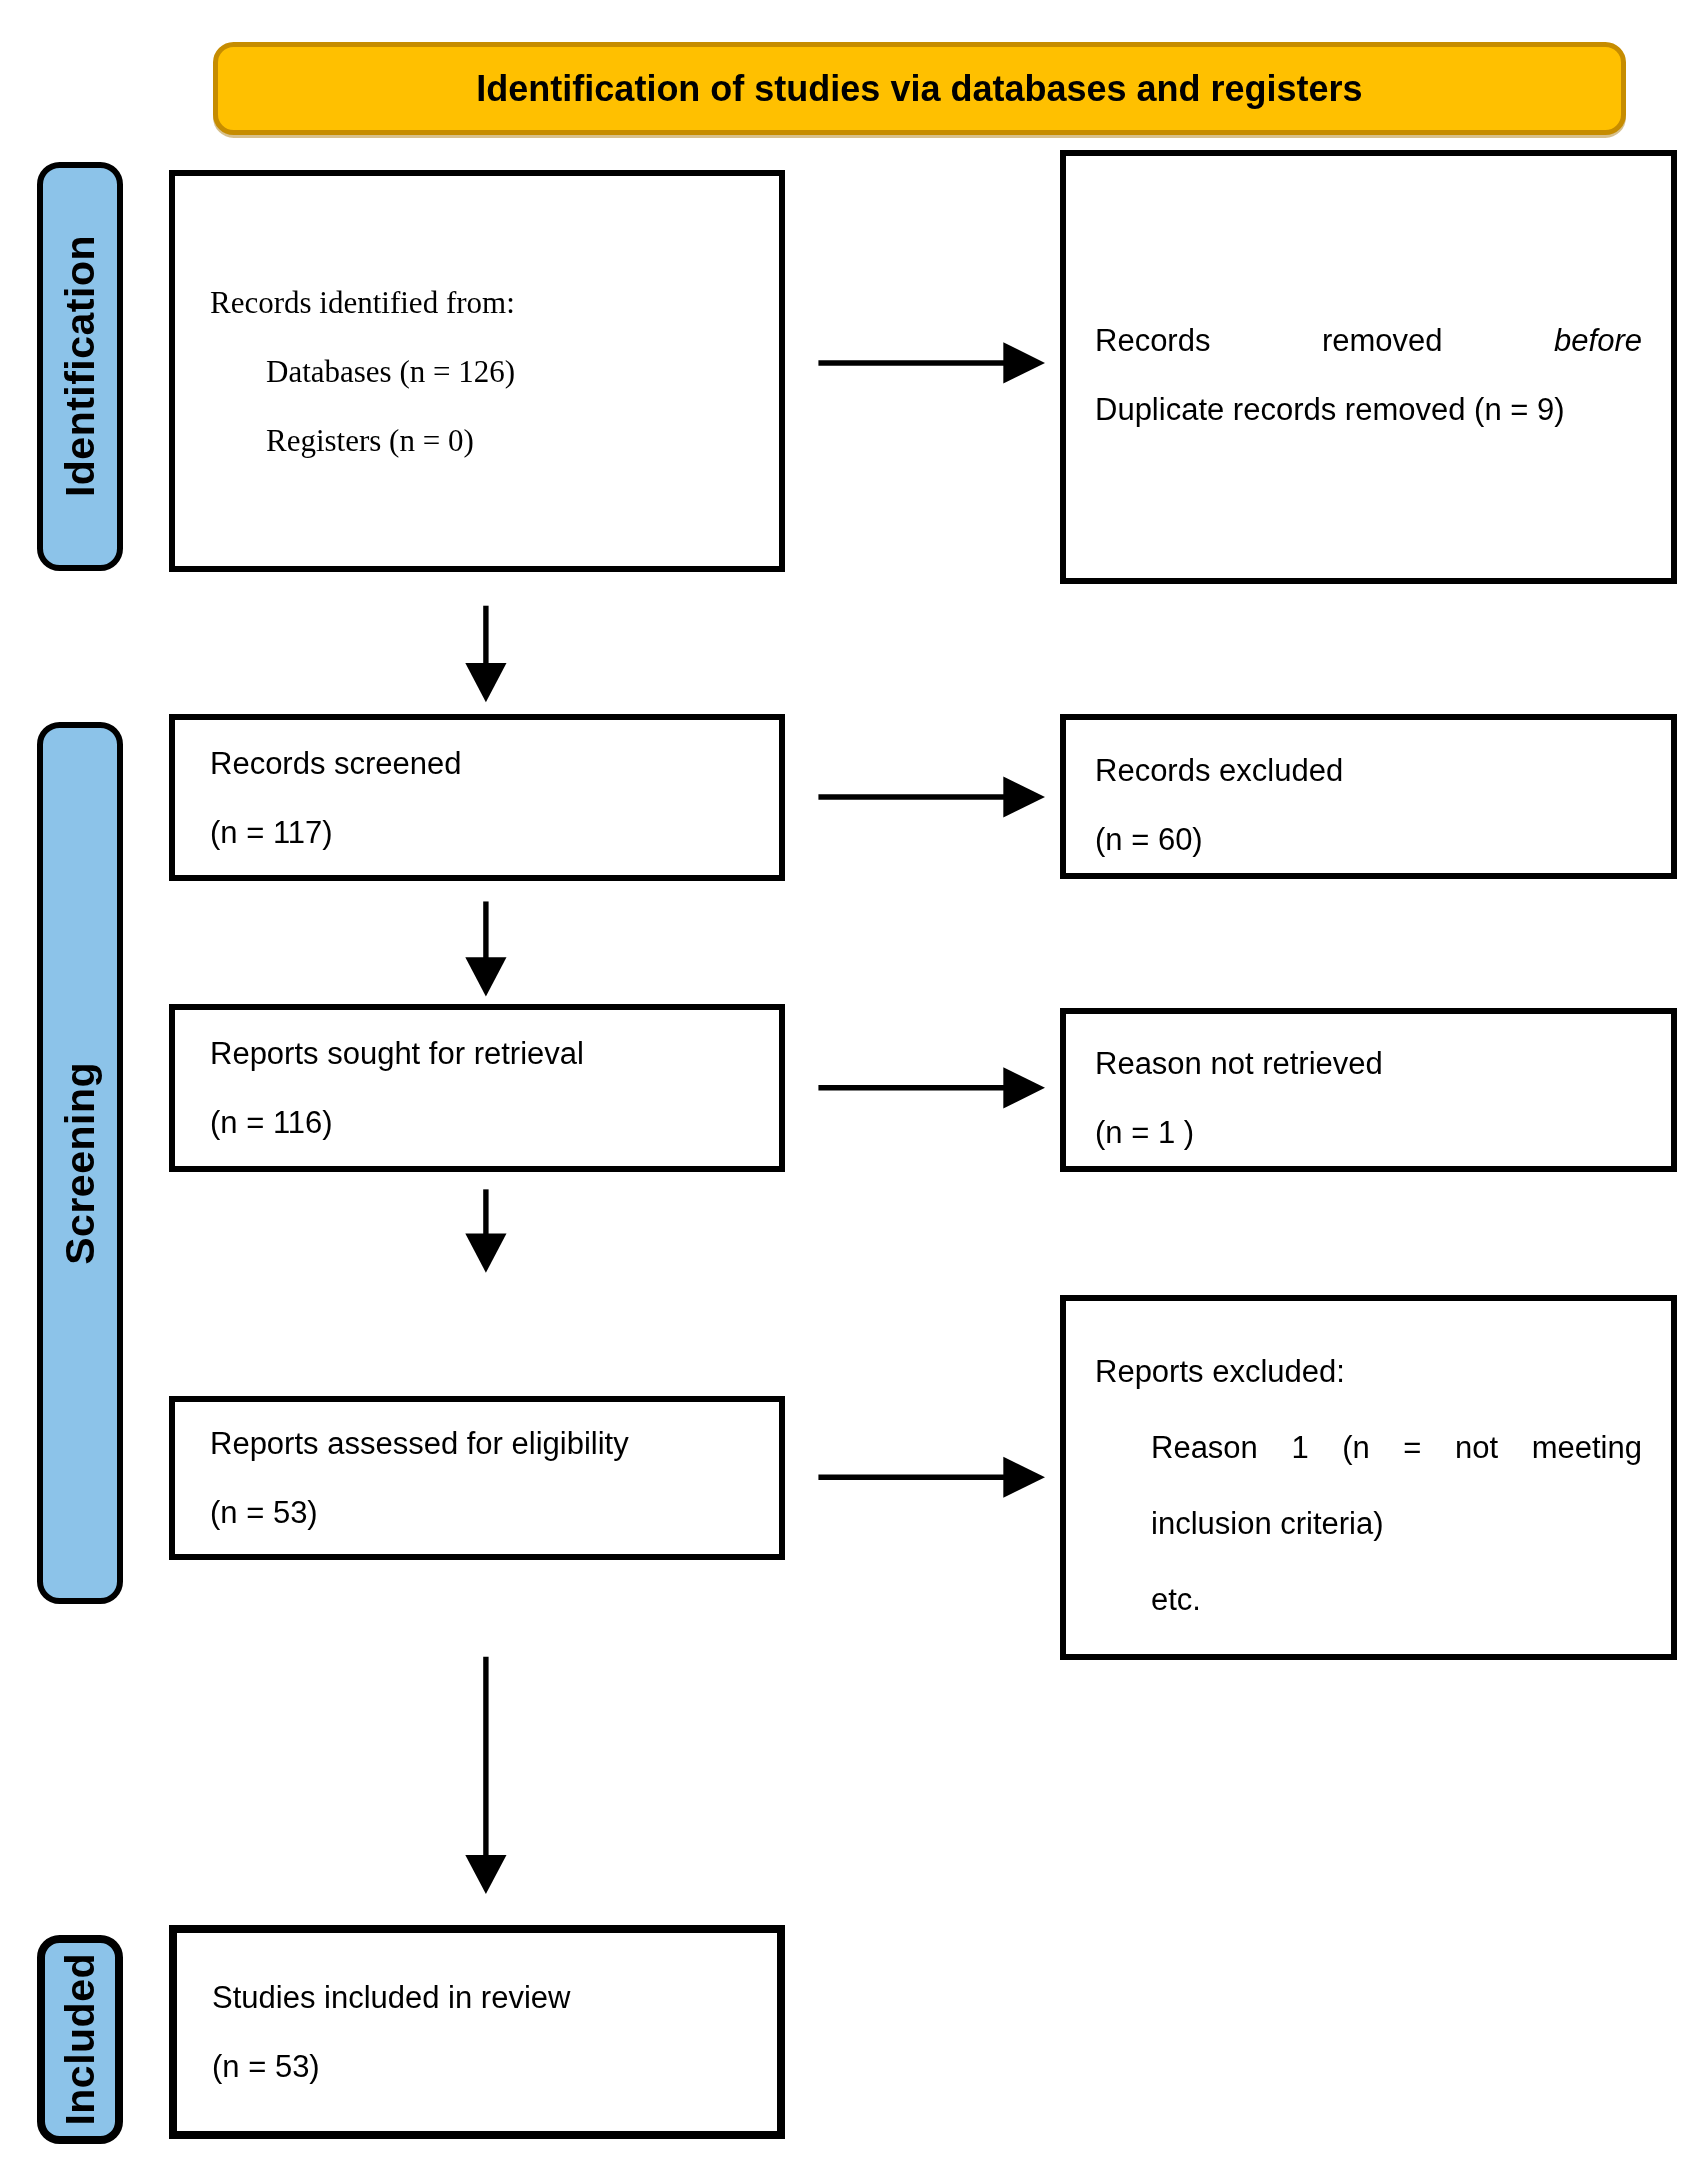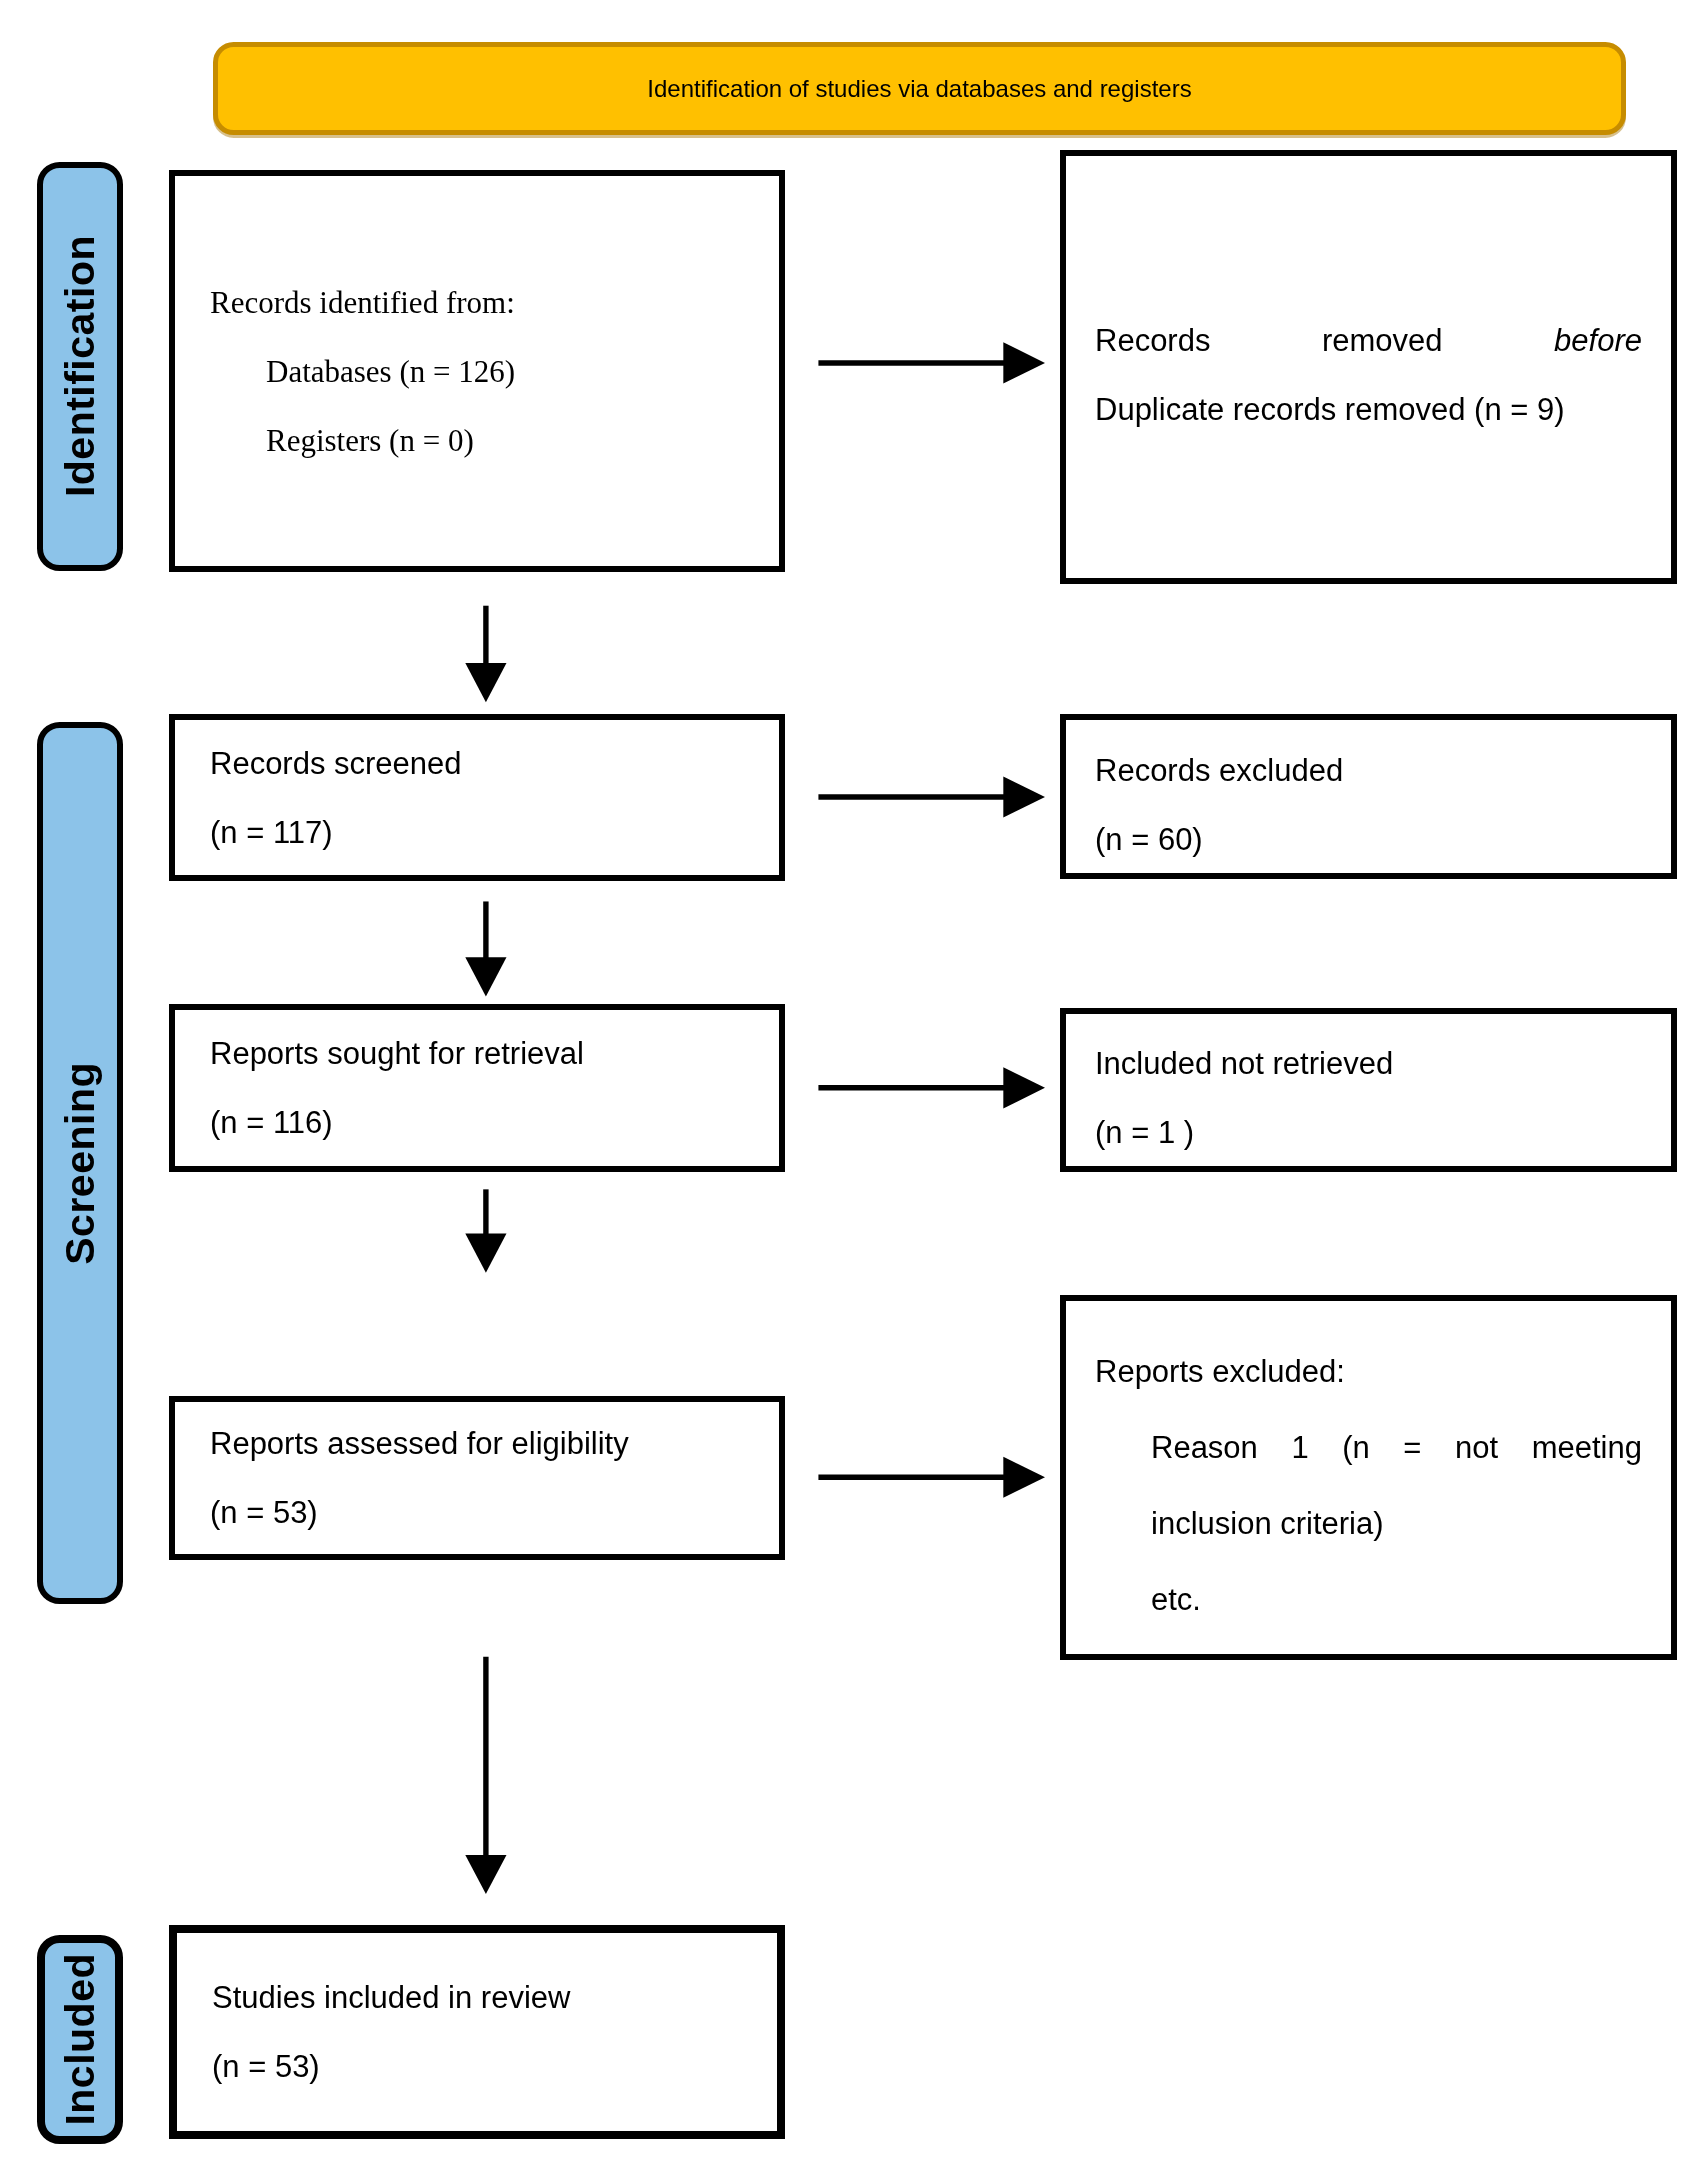--- a/index.html
+++ b/index.html
@@ -10,21 +10,21 @@
   
   #arrow-layer{position:absolute;left:0;top:0;width:1706px;height:2183px;z-index:1;}
   .node{z-index:2;}
   
   .banner{
     position:absolute;left:213px;top:42px;width:1413px;height:93px;
     box-sizing:border-box;background:#FFC000;border:5.9px solid #C68C00;
     border-radius:20.6px;display:flex;align-items:center;justify-content:center;
     box-shadow:0 2.9px 0 rgba(166,115,0,.45);
   }
-  .banner span{font-size:24px;font-weight:normal;}
+  .banner span{font-size:36px;font-weight:bold;}
   
   .stage{
     position:absolute;left:37px;width:86px;box-sizing:border-box;
     background:#8CC3E9;border:6.4px solid #000;border-radius:22.6px;
     display:flex;align-items:center;justify-content:center;
   }
   .stage span{
     writing-mode:vertical-rl;transform:rotate(180deg);
     font-weight:bold;font-size:41px;letter-spacing:0.5px;white-space:nowrap;
   }
@@ -140,21 +140,21 @@
   </div>
   <div>Duplicate records removed (n = 9)</div>
 </div>
 
 <div class="box rcol node" id="box-records-excluded">
   <div>Records excluded</div>
   <div>(n = 60)</div>
 </div>
 
 <div class="box rcol node" id="box-reports-not-retrieved">
-  <div>Included not retrieved</div>
+  <div>Reason not retrieved</div>
   <div>(n = 1 )</div>
 </div>
 
 <div class="box rcol node" id="box-reports-excluded">
   <div>Reports excluded:</div>
   <div class="jrow indent">
     <span>Reason</span>
     <span>1</span>
     <span>(n</span>
     <span>=</span>

